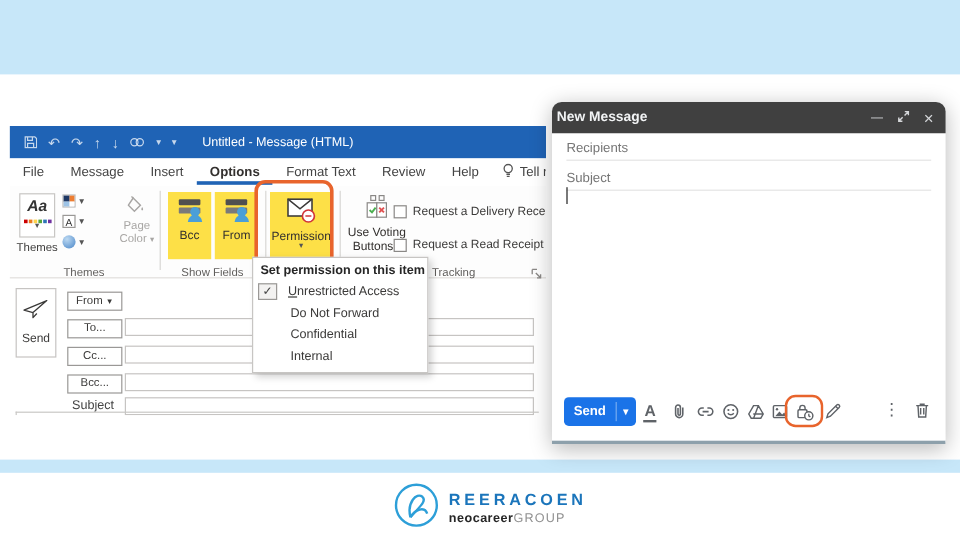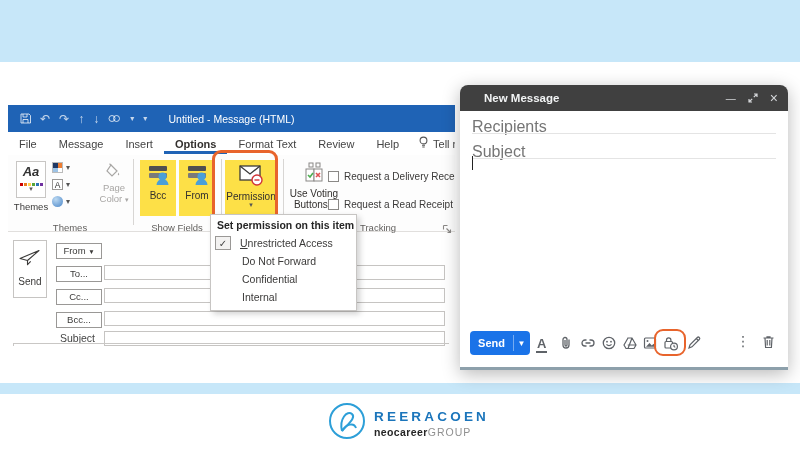--- a/index.html
+++ b/index.html
@@ -64,24 +64,24 @@
   .send-btn svg { margin-top:8px; }
   .send-btn div { margin-top:8px; }
   .addr-btn { position:absolute; left:48px; width:46px; height:16px; border:1px solid #9a9896; background:#fff; font-size:9.5px; color:#3b3a39; text-align:center; line-height:14px; }
   .addr-input { position:absolute; left:96px; width:341px; height:15px; border:1px solid #c6c4c2; background:#fff; }
   .subj-label { position:absolute; left:52px; top:227px; font-size:10.5px; color:#444; }
   .body-edge { position:absolute; left:5px; top:238px; width:436px; height:3px; border-top:1px solid #c9c7c5; border-left:1px solid #c9c7c5; }
 
   
   .gmail { position:absolute; left:460px; top:85px; width:328px; height:285px; background:#fff; border-radius:8px 8px 0 0; box-shadow:0 4px 18px rgba(0,0,0,.28); border-bottom:3px solid #8da0ab; }
   .gm-header { position:absolute; left:0; top:0; width:100%; height:26px; background:#404040; border-radius:8px 8px 0 0; display:flex; align-items:center; }
-  .gm-title { color:#f1f3f4; font-size:11.5px; font-weight:bold; padding-left:24px; }
+  .gm-title { color:#f1f3f4; font-size:11.5px; font-weight:bold; padding-left:4px; }
   .gm-winbtns { position:absolute; right:10px; top:0; height:26px; display:flex; align-items:center; gap:12px; color:#d5d7da; }
   .gm-min { font-size:10px; } .gm-close { font-size:14px; }
-  .gm-field { position:absolute; left:12px; color:#757575; font-size:16px; }
+  .gm-field { position:absolute; left:12px; color:#757575; font-size:11px; }
   .gm-div { position:absolute; left:12px; width:304px; height:1px; background:#e4e4e4; }
   .gm-cursor { position:absolute; left:12px; top:71px; width:1px; height:14px; background:#222; }
   .gm-toolbar { position:absolute; left:0; top:244px; width:100%; height:30px; }
   .gm-send { position:absolute; left:10px; top:2px; width:60px; height:24px; background:#1a73e8; border-radius:4px; color:#fff; font-size:11px; font-weight:bold; display:flex; align-items:center; }
   .gm-send-txt { width:43px; text-align:center; }
   .gm-send-sep { width:1px; height:16px; background:rgba(255,255,255,.4); }
   .gm-send-caret { width:15px; text-align:center; font-size:8px; }
   .gm-icon { position:absolute; top:6px; width:16px; height:16px; color:#5f6368; }
   .gm-format-a { font-size:13px; font-weight:bold; color:#5f6368; border-bottom:2px solid #5f6368; line-height:13px; padding:0 1px; }
   .gm-hl { position:absolute; left:194px; top:0px; width:32px; height:27px; border:2.5px solid #e8642c; border-radius:9px; }

